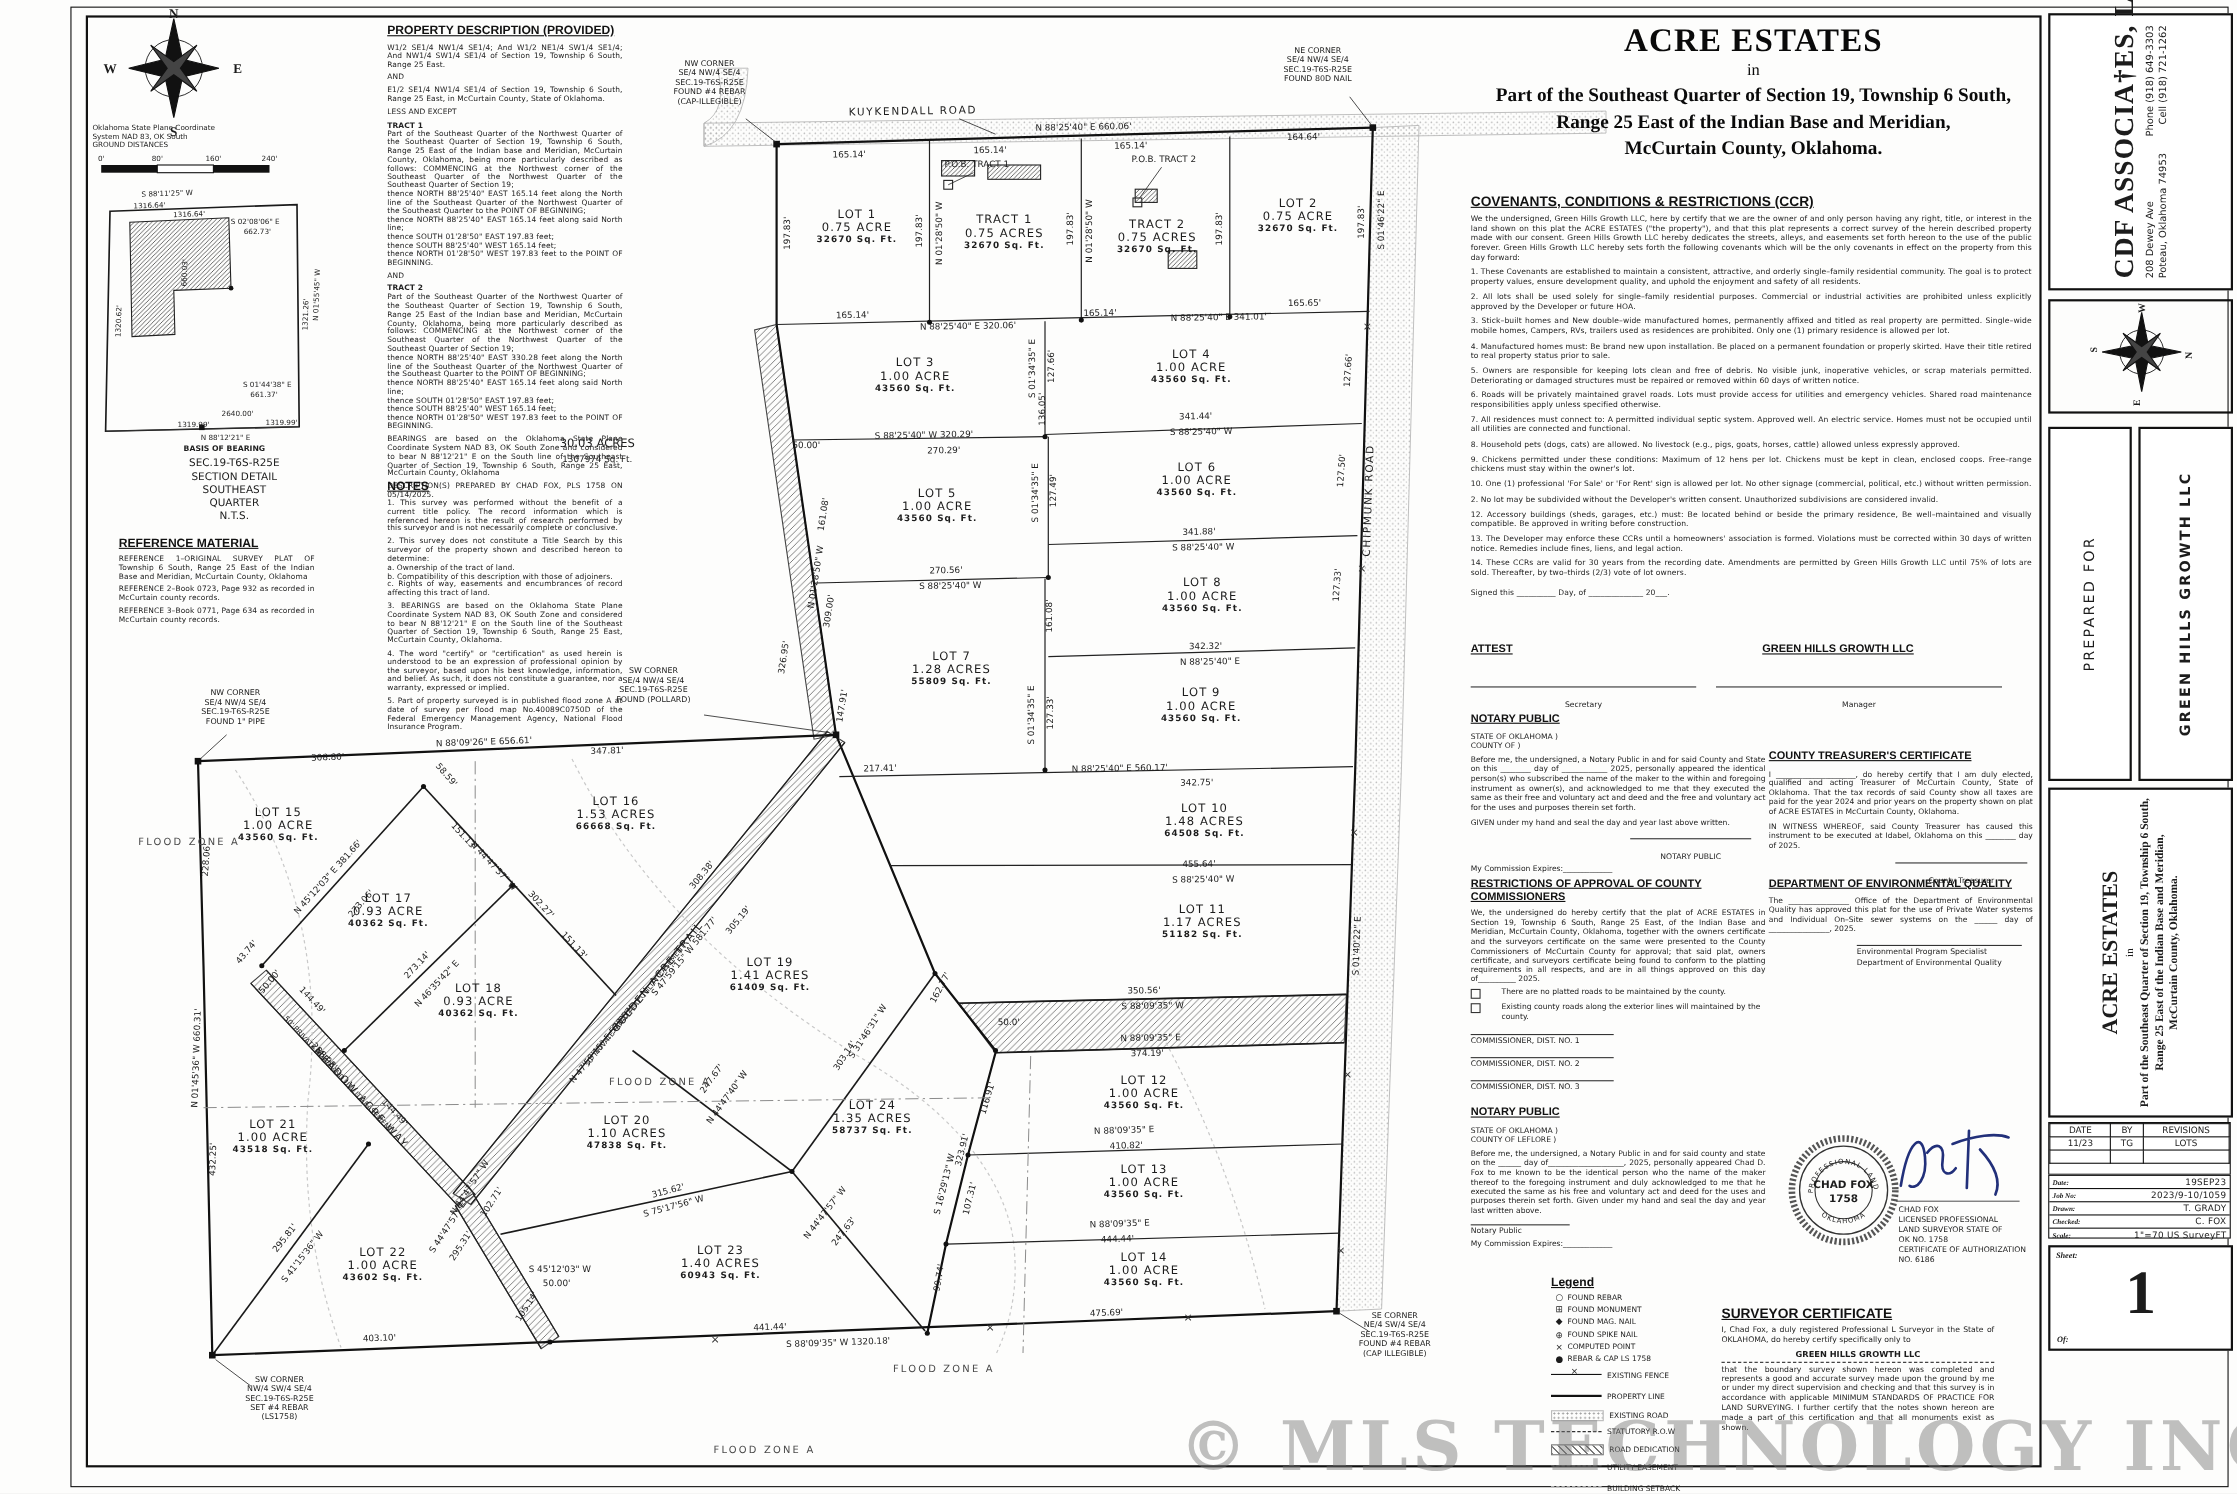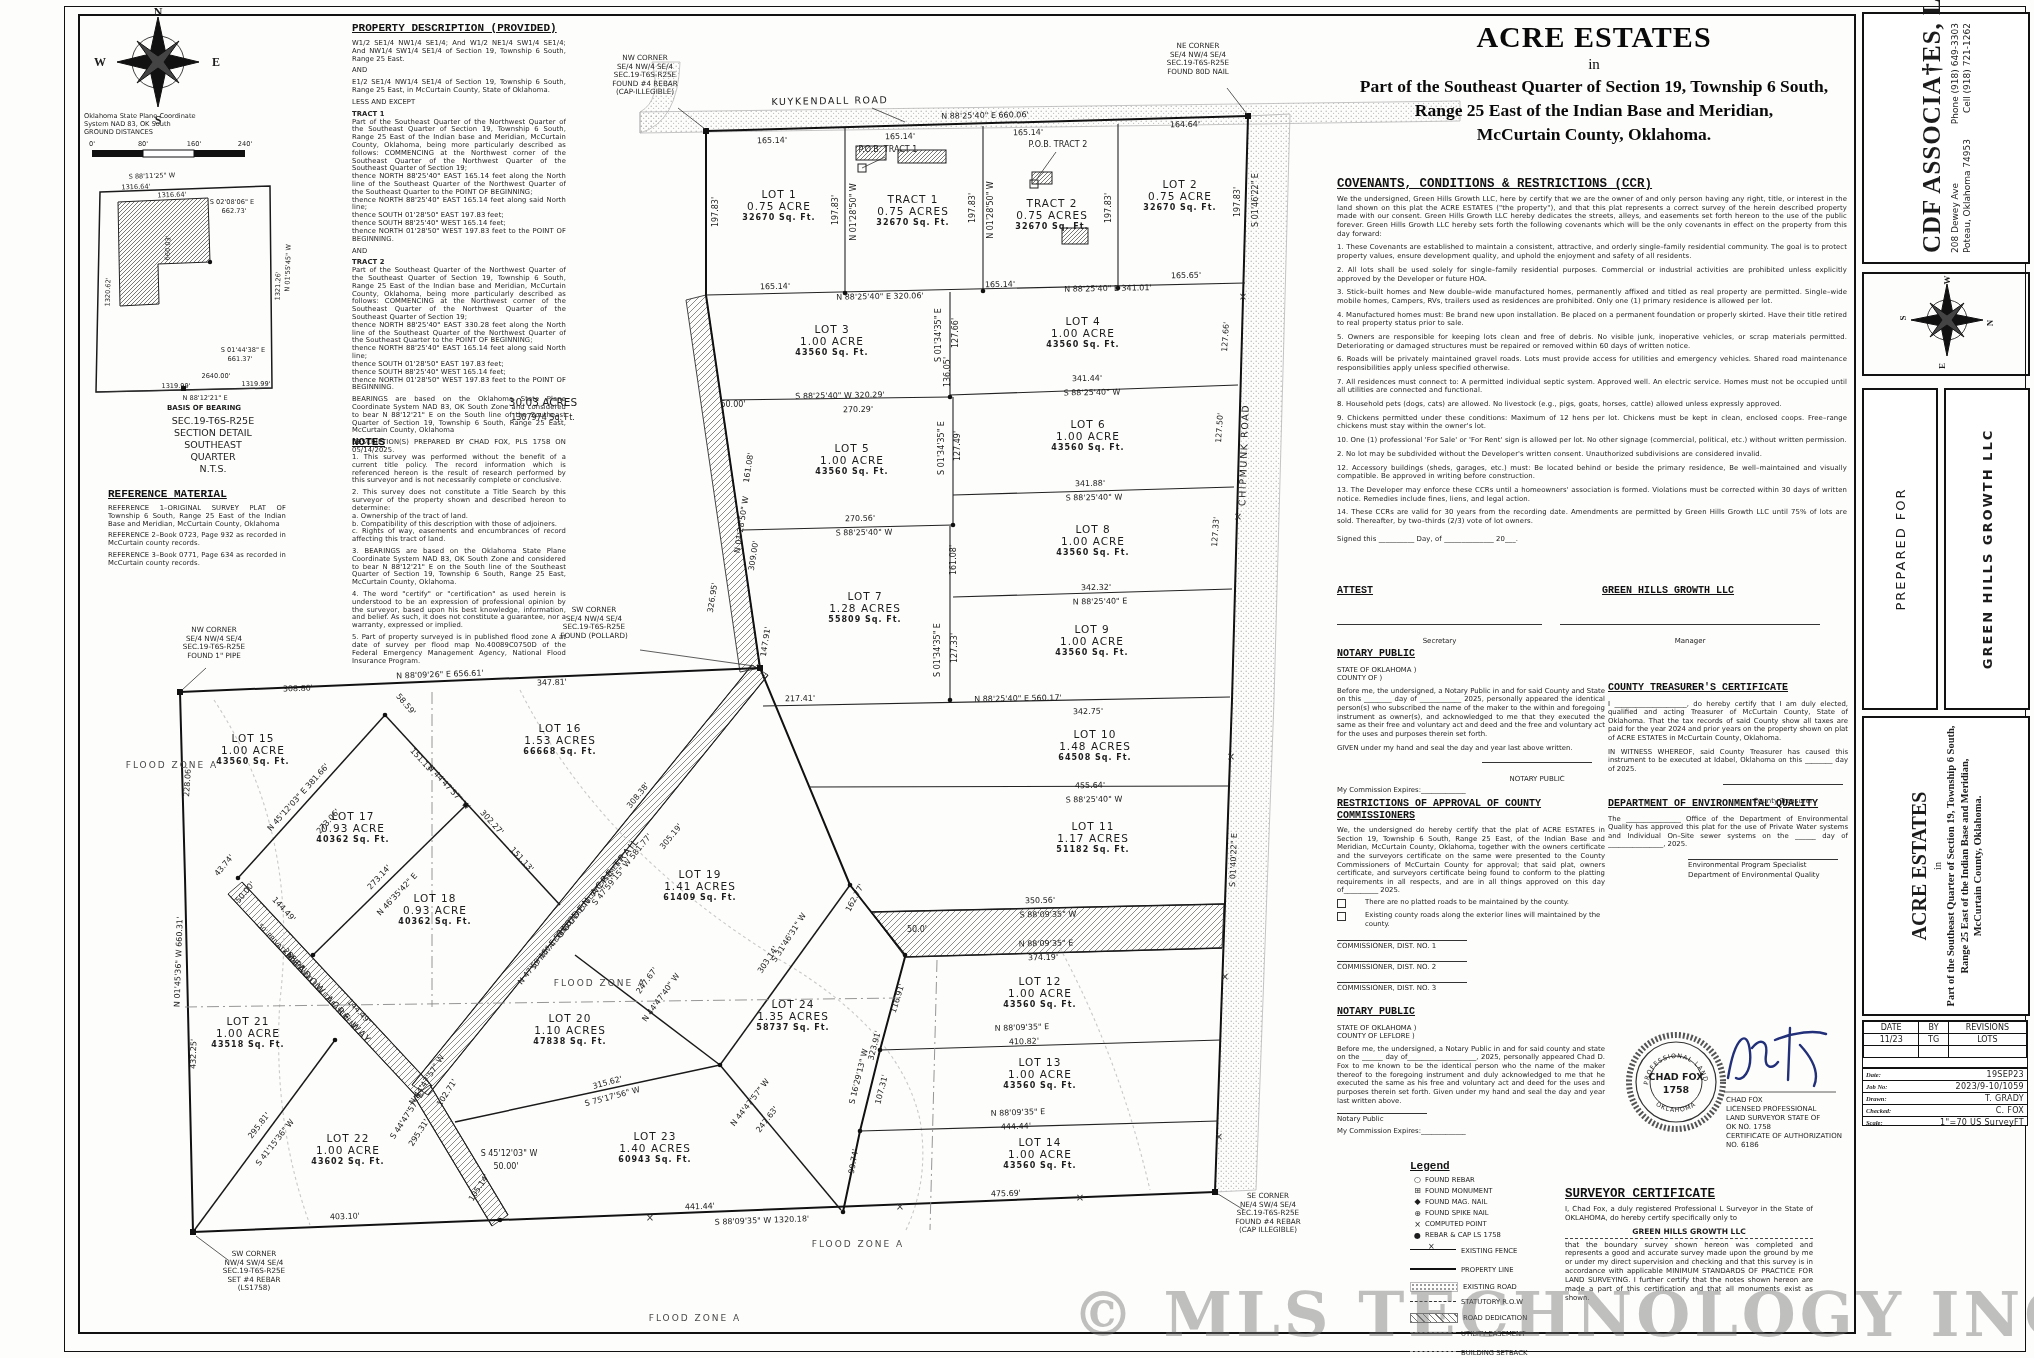--- a/index.html
+++ b/index.html
@@ -1,21 +1,21 @@
 <!DOCTYPE html>
 <html><head>
 <meta charset="utf-8">
 <style>
   html,body{margin:0;padding:0;background:#e8e8e8;}
   .page{position:relative;width:2034px;height:1358px;background:#fdfdfc;overflow:hidden;
         font-family:"DejaVu Sans",sans-serif;color:#1c1c1c;}
   .outer-frame{position:absolute;left:64px;top:6px;width:1960px;height:1344px;border:1.5px solid #111;}
   .main-frame{position:absolute;left:78px;top:14px;width:1774px;height:1316px;border:2.5px solid #111;}
   .panel{position:absolute;z-index:3;}
-  .shead{font-family:Liberation Mono, monospace;font-weight:bold;text-decoration:underline;color:#111;}
+  .shead{font-family:Liberation Sans, sans-serif;font-weight:bold;text-decoration:underline;color:#111;}
   .cadtext{font-size:6.8px;line-height:1.15;text-align:justify;letter-spacing:.1px;color:#222;}
   .cadtext p{margin:0 0 4px 0;}
   .pre{white-space:pre-line;}
   
   .title-block{left:1340px;top:20px;width:508px;text-align:center;font-family:"Liberation Serif",serif;color:#0a0a0a;}
   .t1{font-size:30px;font-weight:bold;letter-spacing:1px;}
   .t2{font-size:15px;margin-top:2px;}
   .t3{font-size:17.5px;font-weight:600;margin-top:3px;}
   
   .ccr{left:1337px;top:172px;width:510px;}
@@ -778,15 +778,20 @@
     <div class="inforow">
         <span class="inflab">Checked:</span>
         <span class="infval">C. FOX</span>
       </div>
     <div class="inforow">
         <span class="inflab">Scale:</span>
         <span class="infval">1"=70 US SurveyFT</span>
       </div>
   </div>
 
+  <div class="sbox" style="left:1862px;top:1132px;width:164px;height:92px;">
+    <span class="sheetlab">Sheet:</span>
+    <span class="sheetnum">1</span>
+    <span class="sheetof">Of:</span>
+  </div>
 
   <div class="wm">© MLS TECHNOLOGY INC 2025</div>
 </div>
 
 </body></html>

